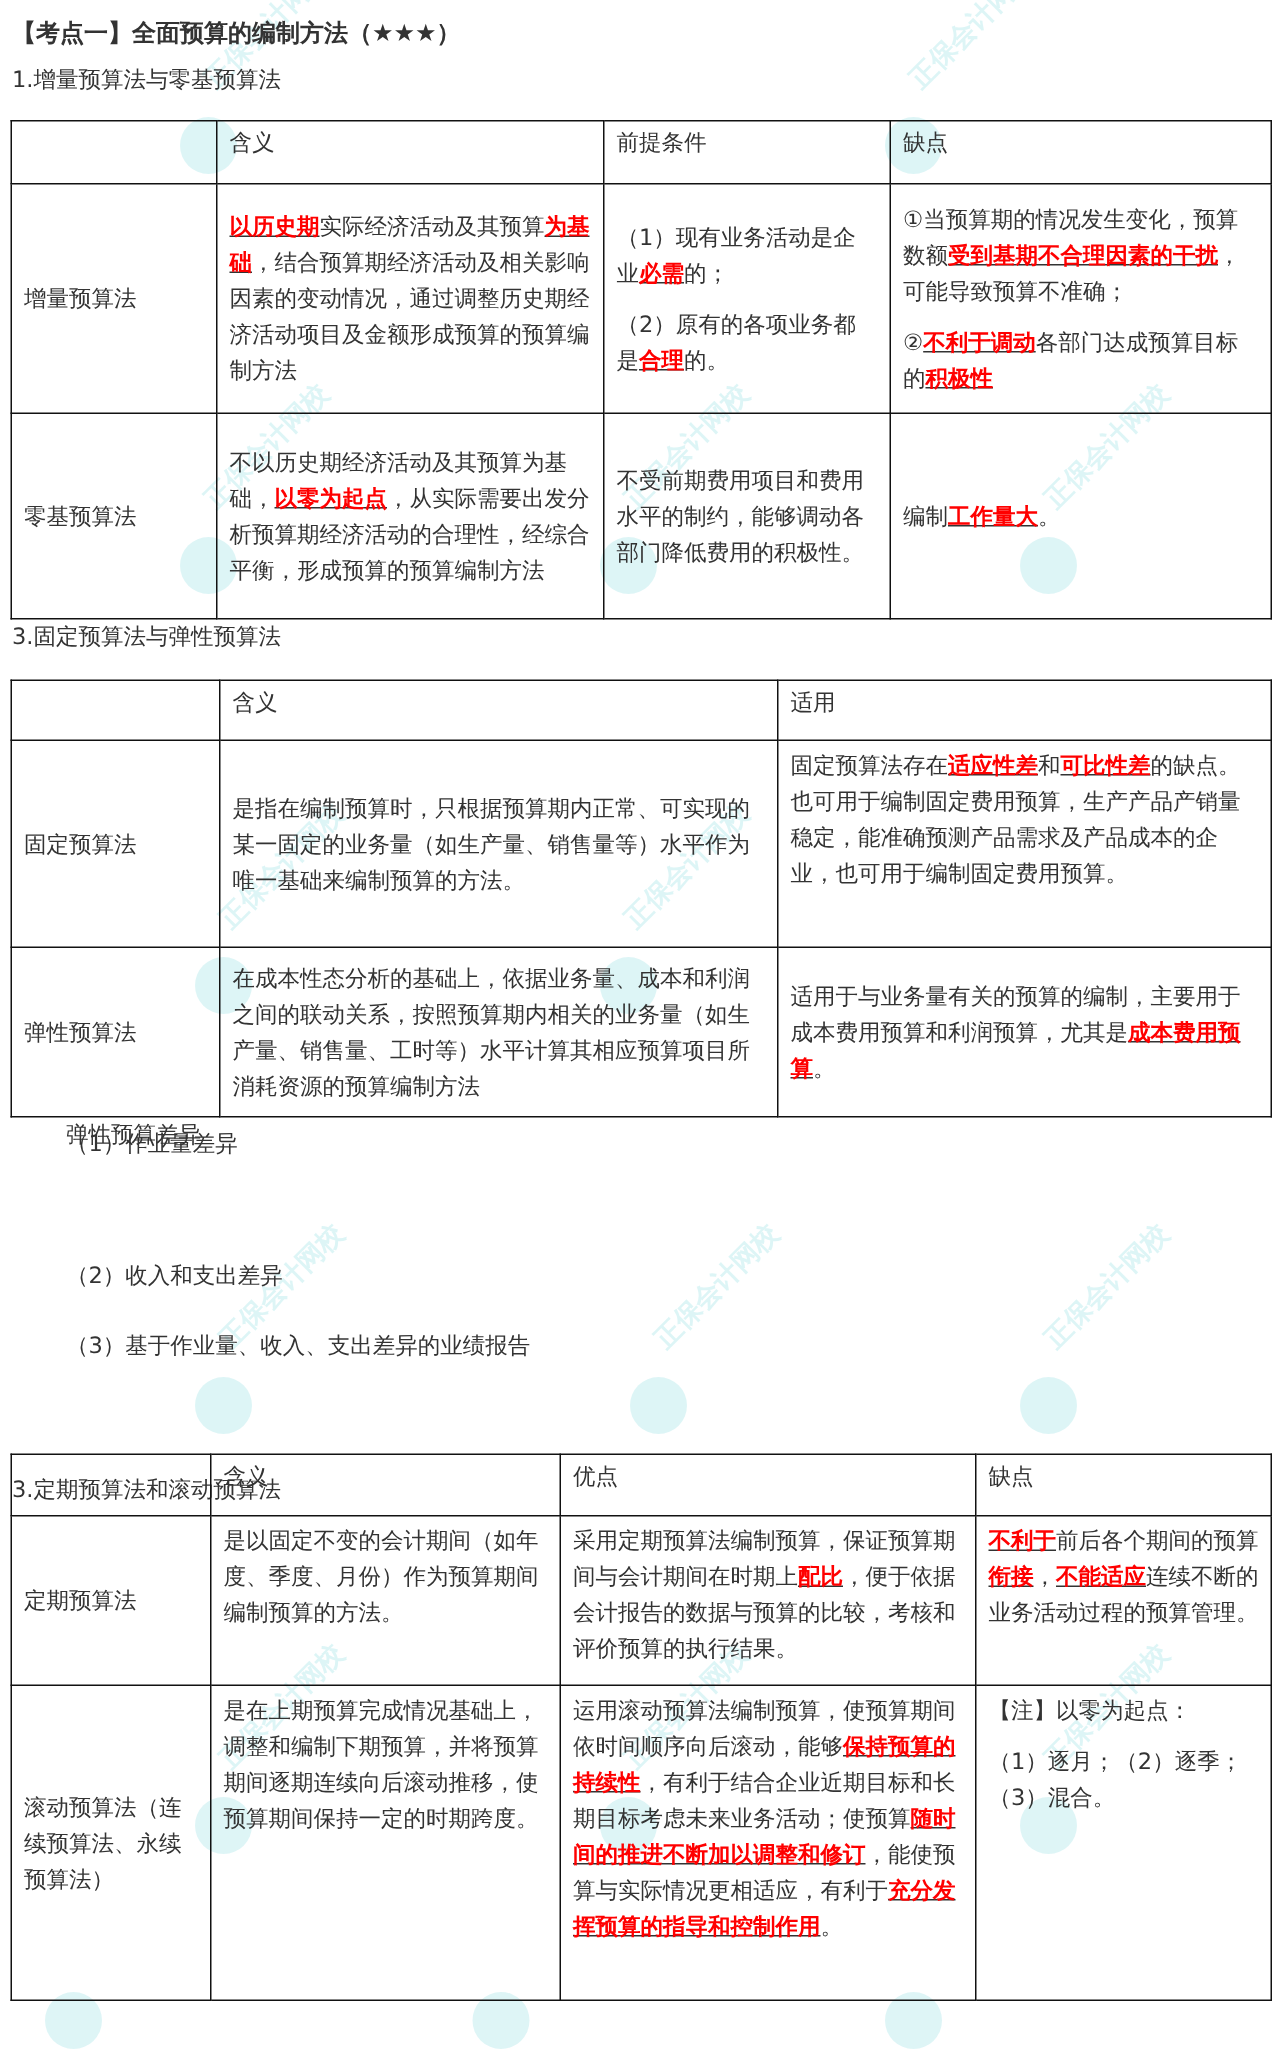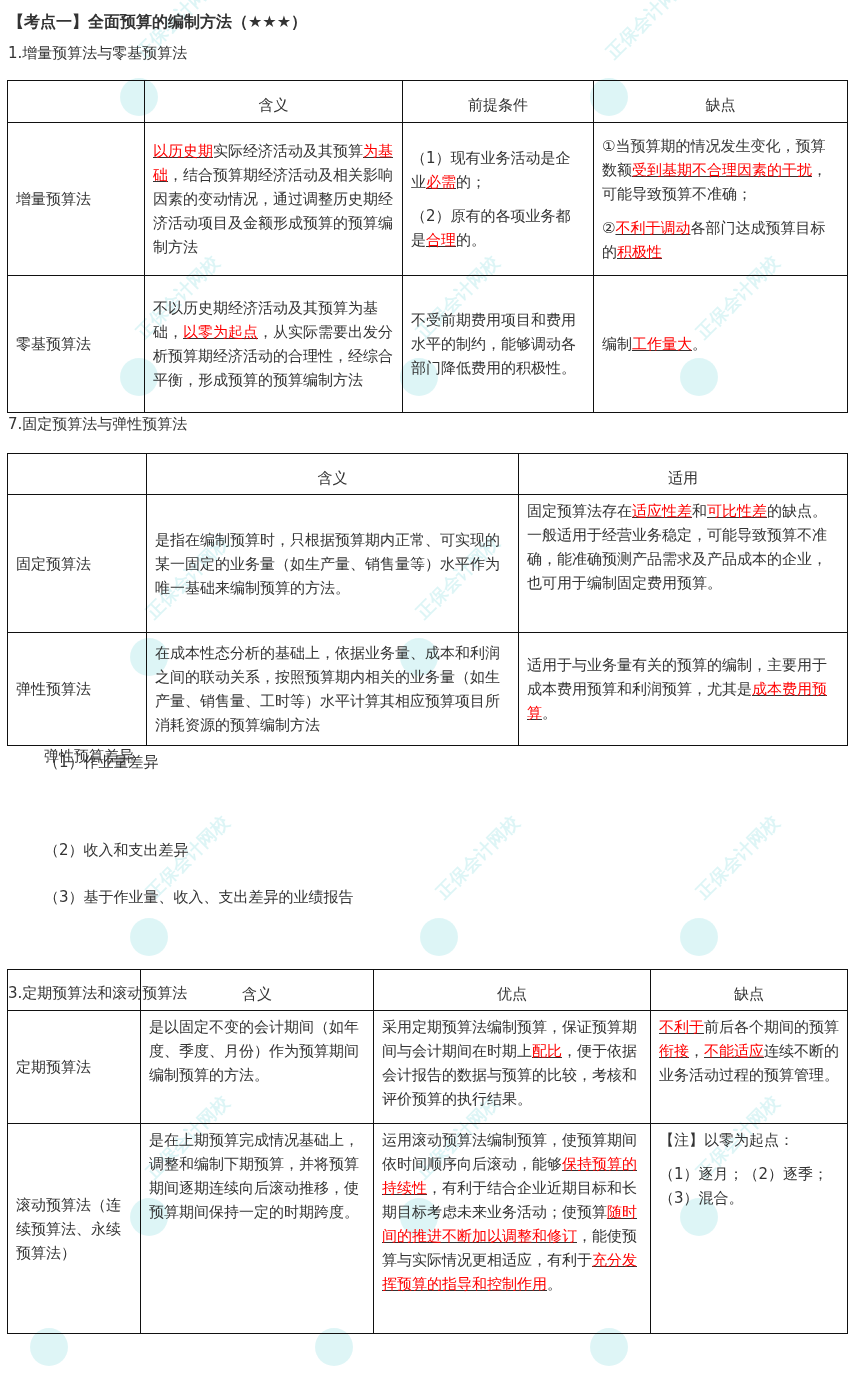--- a/index.html
+++ b/index.html
@@ -26,24 +26,24 @@
   }
   .section-heading { position: absolute; left: 8px; font-size: 15px; color: #333; }
   .plain-line { position: absolute; left: 8px; font-size: 15px; color: #333; margin-left: 36px; }
   table.grid {
     position: absolute; border-collapse: collapse; table-layout: fixed;
     font-size: 15px; color: #333;
   }
   table.grid td {
     border: 1.5px solid #111; vertical-align: middle; padding: 4px 8px; line-height: 24px;
   }
-  table.grid td.hd { text-align: center; vertical-align: top; padding-top: 12px; margin-left: 24px; }
+  table.grid td.hd { vertical-align: top; padding-top: 2px; margin-left: 24px; }
   table.grid td.rowlabel { }
   table.grid td.top { vertical-align: top; }
-  .em { color: #ff0000; font-weight: normal; text-decoration: underline; text-decoration-color: #333; }
+  .em { color: #ff0000; font-weight: bold; text-decoration: underline; text-decoration-color: #333; }
   p.cellp { margin: 0; }
   p.gap { margin-top: 10px; }
 </style>
 </head>
 <body>
 
 <div class="wm-layer">
   <div class="wm" style="left:120px;top:40px">
       <div class="circle"></div>
       <div class="txt">正保会计网校</div>
@@ -145,39 +145,39 @@
         <span>不以历史期经济活动及其预算为基础，</span><span class="em">以零为起点</span><span>，从实际需要出发分析预算期经济活动的合理性，经综合平衡，形成预算的预算编制方法</span>
       </td>
       <td>不受前期费用项目和费用水平的制约，能够调动各部门降低费用的积极性。</td>
       <td>
         <span>编制</span><span class="em">工作量大</span><span>。</span>
       </td>
     </tr>
   </tbody>
     </table>
 
-  <div class="section-heading" style="top:415px">7.固定预算法与弹性预算法</div>
+  <div class="section-heading" style="top:415px">3.固定预算法与弹性预算法</div>
   <table class="grid" style="left:7px;top:453px;width:840px">
     <colgroup>
         <col style="width:139px">
         <col style="width:372px">
         <col style="width:329px">
       </colgroup>
     <tbody>
         <tr style="height:40px">
       <td class="hd"></td>
       <td class="hd">含义</td>
       <td class="hd">适用</td>
     </tr>
     <tr style="height:138px">
       <td class="rowlabel">固定预算法</td>
       <td>是指在编制预算时，只根据预算期内正常、可实现的某一固定的业务量（如生产量、销售量等）水平作为唯一基础来编制预算的方法。</td>
       <td class="top">
         <span>固定预算法存在</span><span class="em">适应性差</span><span>和</span><span class="em">可比性差</span><span>的缺点。</span>
-        <p class="cellp">一般适用于经营业务稳定，可能导致预算不准确，能准确预测产品需求及产品成本的企业，也可用于编制固定费用预算。</p>
+        <p class="cellp">也可用于编制固定费用预算，生产产品产销量稳定，能准确预测产品需求及产品成本的企业，也可用于编制固定费用预算。</p>
       </td>
     </tr>
     <tr style="height:113px">
       <td class="rowlabel">弹性预算法</td>
       <td>在成本性态分析的基础上，依据业务量、成本和利润之间的联动关系，按照预算期内相关的业务量（如生产量、销售量、工时等）水平计算其相应预算项目所消耗资源的预算编制方法</td>
       <td>
         <span>适用于与业务量有关的预算的编制，主要用于成本费用预算和利润预算，尤其是</span><span class="em">成本费用预算</span><span>。</span>
       </td>
     </tr>
   </tbody>

